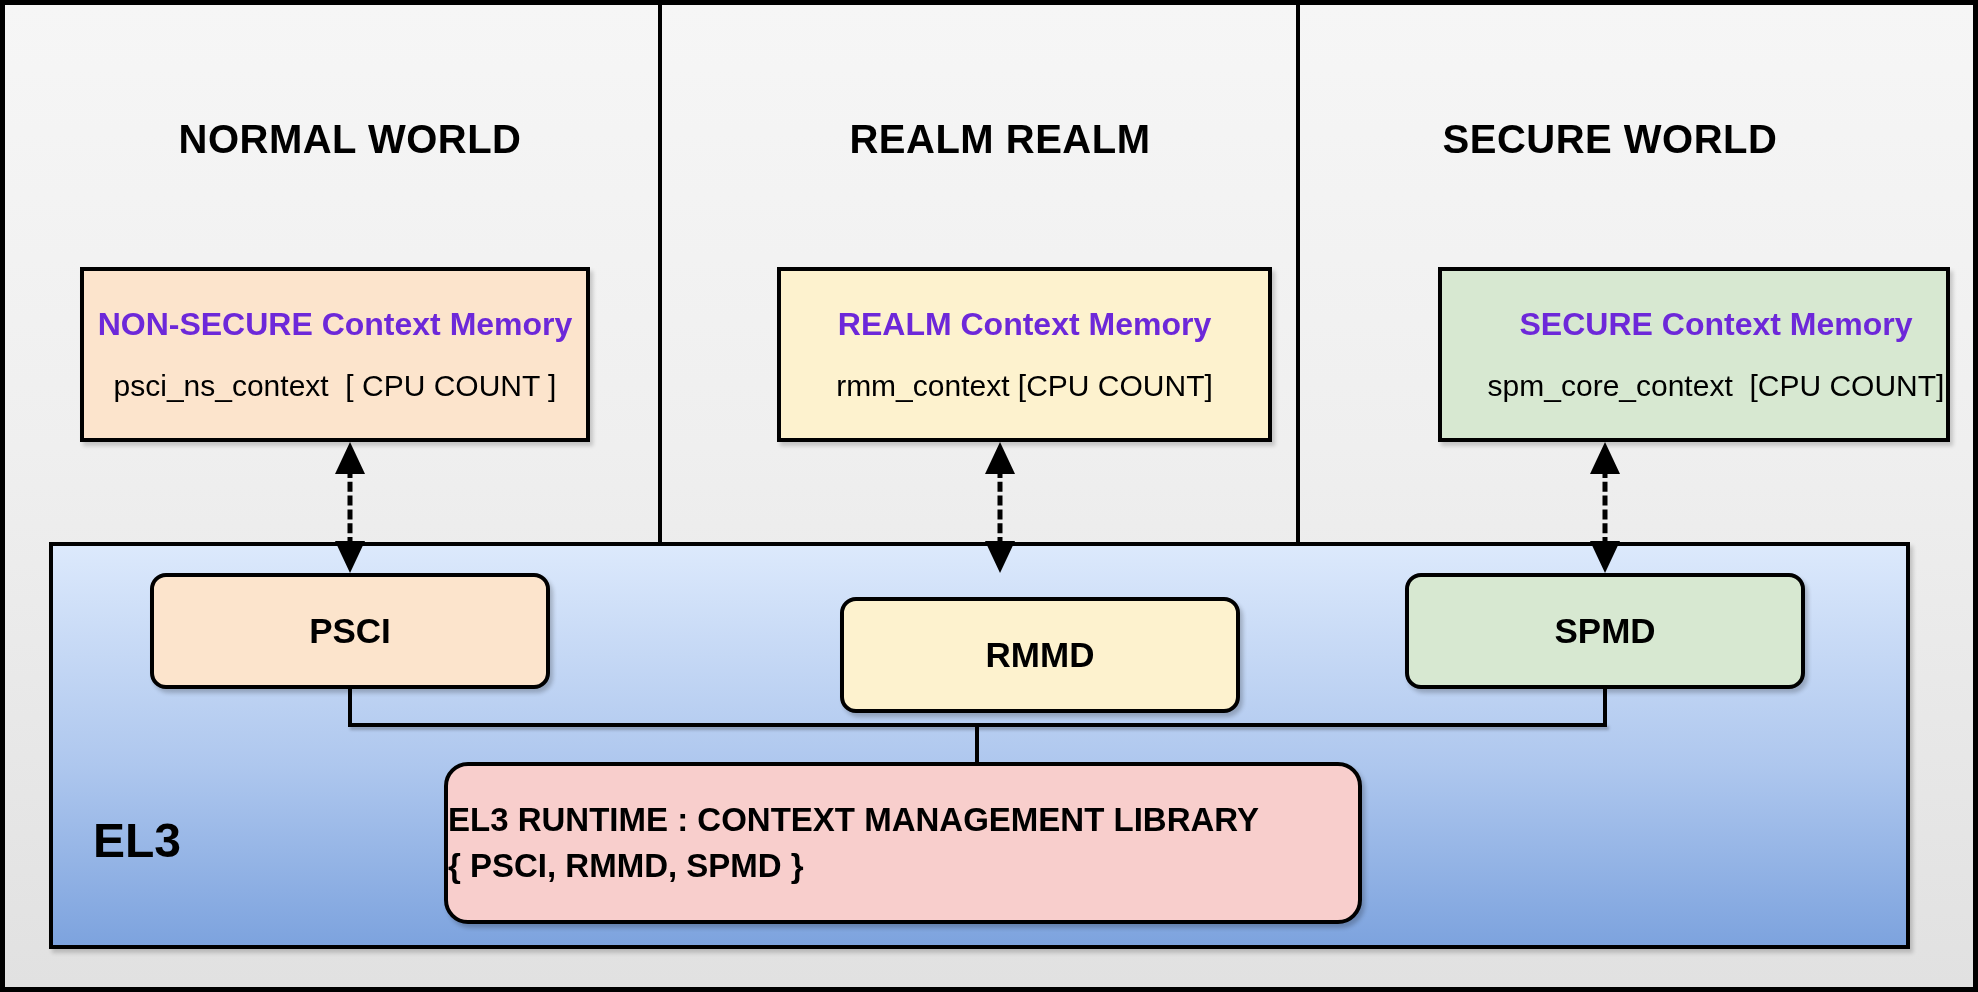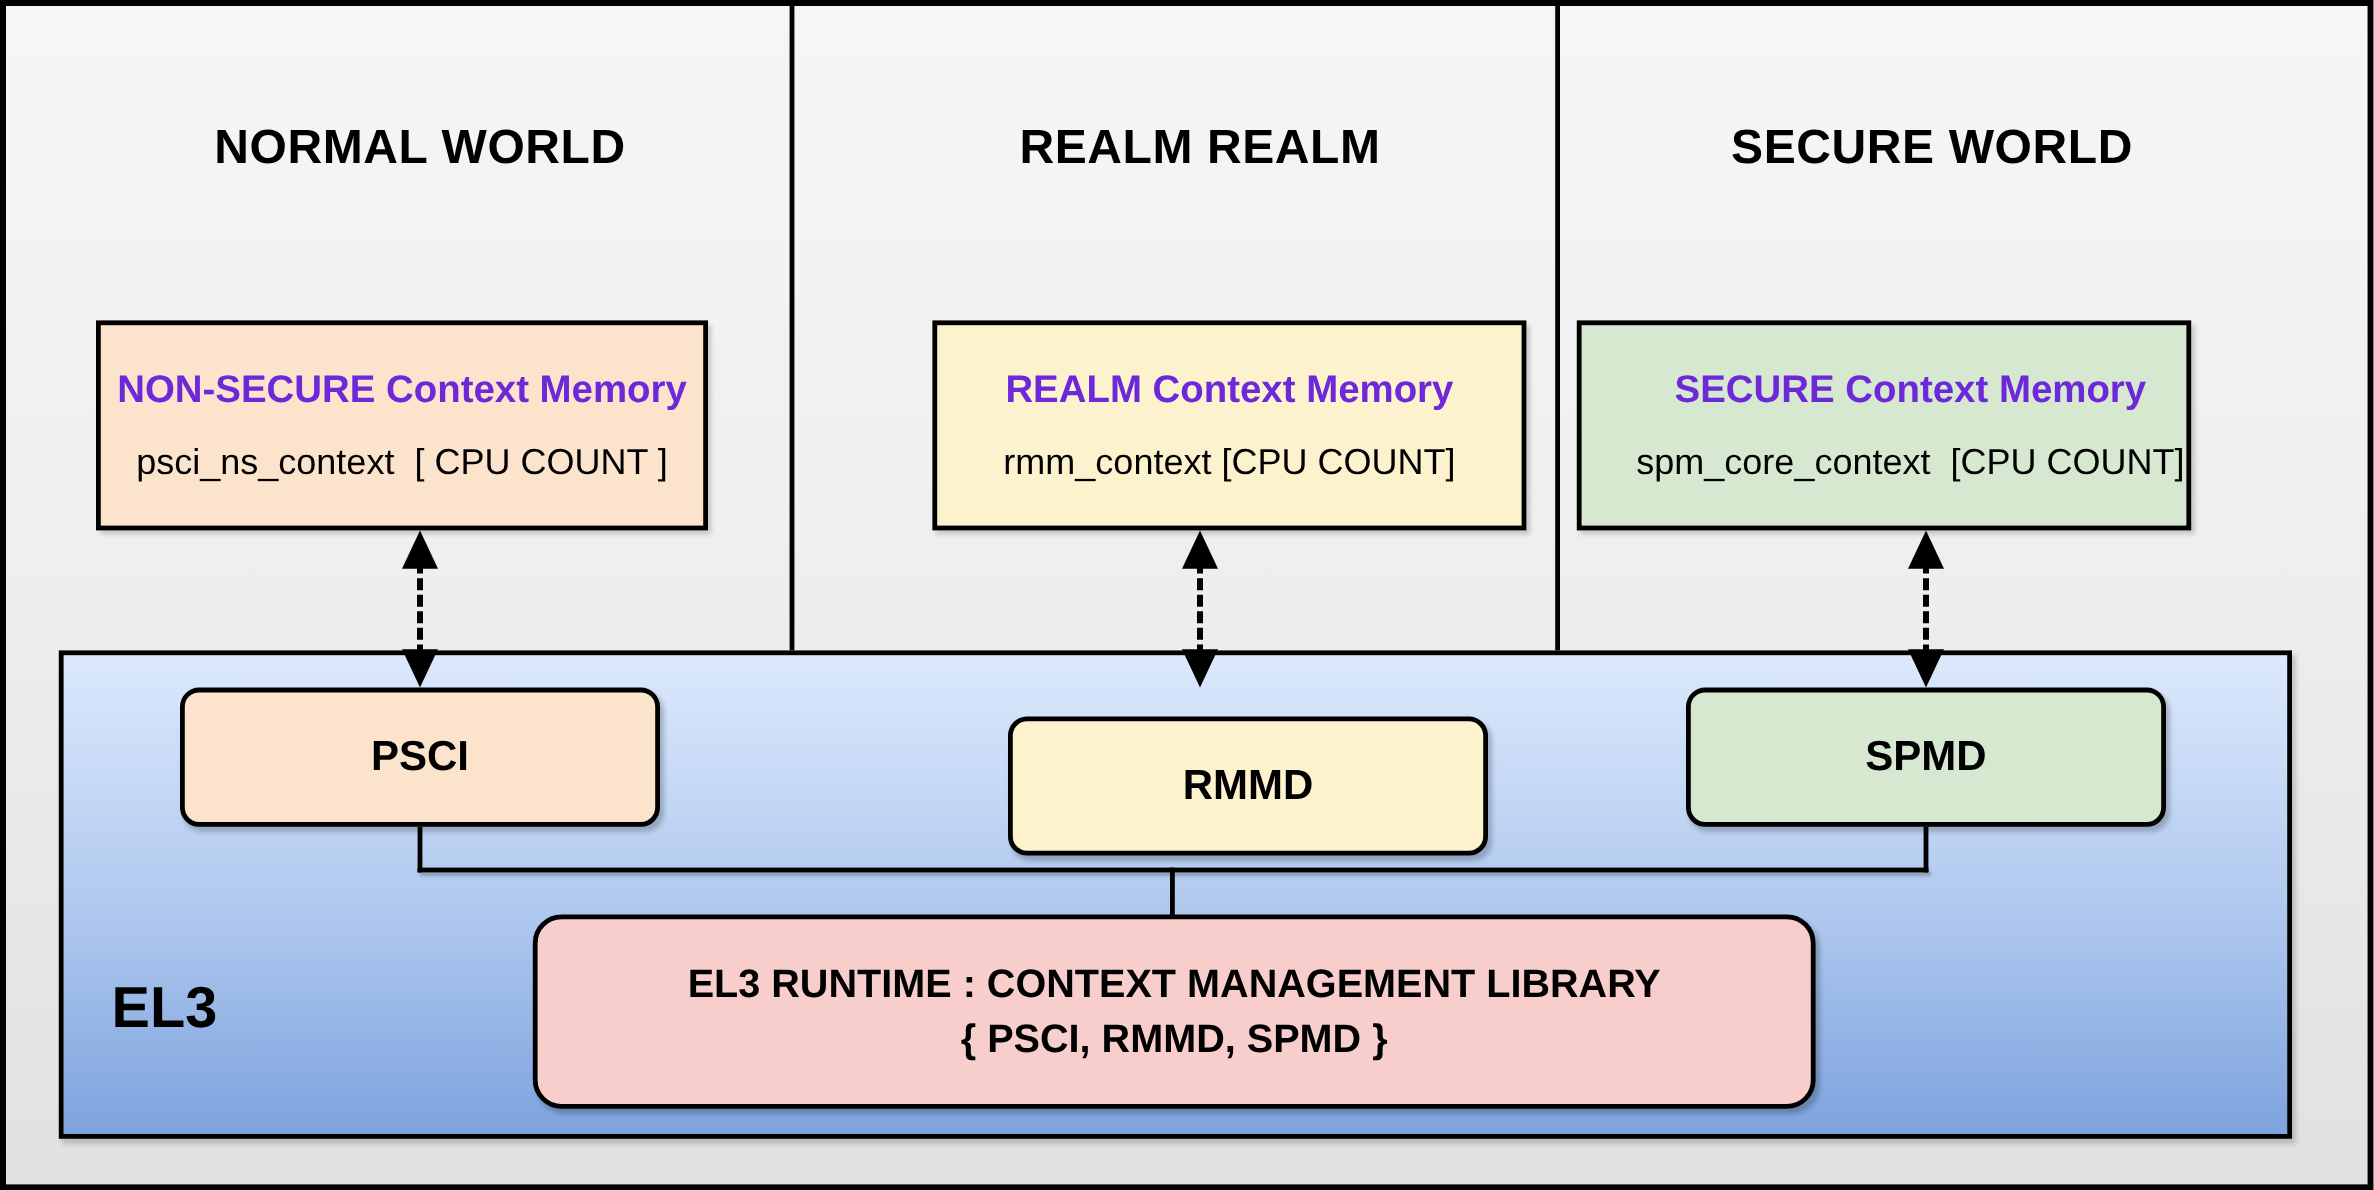--- a/index.html
+++ b/index.html
@@ -22,21 +22,21 @@
     width: 4px;
     height: 537px;
     background: #000;
   }
   .d1 { left: 653px; }
   .d2 { left: 1291px; }
 
   
   .world-title {
     position: absolute;
-    top: 96px;
+    top: 112px;
     transform: translateX(-50%);
     font-size: 40px;
     font-weight: bold;
     color: #000;
     letter-spacing: 0.5px;
     white-space: nowrap;
   }
   .wt1 { left: 345px; }
   .wt2 { left: 995px; }
   .wt3 { left: 1605px; }
@@ -49,21 +49,21 @@
     border: 4px solid #000;
     box-shadow: 3px 4px 4px rgba(0,0,0,0.18);
     display: flex;
     flex-direction: column;
     align-items: center;
     justify-content: center;
     gap: 26px;
   }
   .cb1 { left: 75px;   width: 510px; background: #fce4cc; }
   .cb2 { left: 726px;  width: 495px; background: #fdf2ce; margin-left: 46px; }
-  .cb3 { left: 1309px; width: 512px; background: #d7e8d1; padding-left: 44px; }
+  .cb3 { left: 1433px; width: 512px; background: #d7e8d1; padding-left: 44px; }
   .ctx-title { font-size: 32px; font-weight: bold; color: #6d28d9; white-space: pre; }
   .ctx-code  { font-size: 30px; font-weight: normal; color: #000; white-space: pre; }
 
   
   .arrow {
     position: absolute;
     top: 437px;
     height: 131px;
     width: 32px;
     transform: translateX(-50%);
@@ -140,29 +140,28 @@
   .lv1 { left: 343px;  top: 684px; width: 4px;    height: 38px; }
   .lv2 { left: 1598px; top: 684px; width: 4px;    height: 38px; }
   .lh  { left: 343px;  top: 718px; width: 1259px; height: 4px; box-shadow: 2px 3px 3px rgba(0,0,0,0.25); }
   .lv3 { left: 970px;  top: 718px; width: 4px;    height: 43px; }
 
   
   .lib {
     position: absolute;
     left: 439px;
     top: 757px;
-    width: 1069px;
+    width: 918px;
     height: 162px;
     background: #f8cecc;
     border: 4px solid #000;
     border-radius: 24px;
     box-shadow: 3px 4px 4px rgba(0,0,0,0.22);
     display: flex;
     flex-direction: column;
-    align-items: center;
     justify-content: center;
     gap: 8px;
     z-index: 4;
   }
   .lib-line { font-size: 33px; font-weight: bold; color: #000; white-space: pre; }
 </style>
 </head>
 <body>
 
 <div class="canvas">

